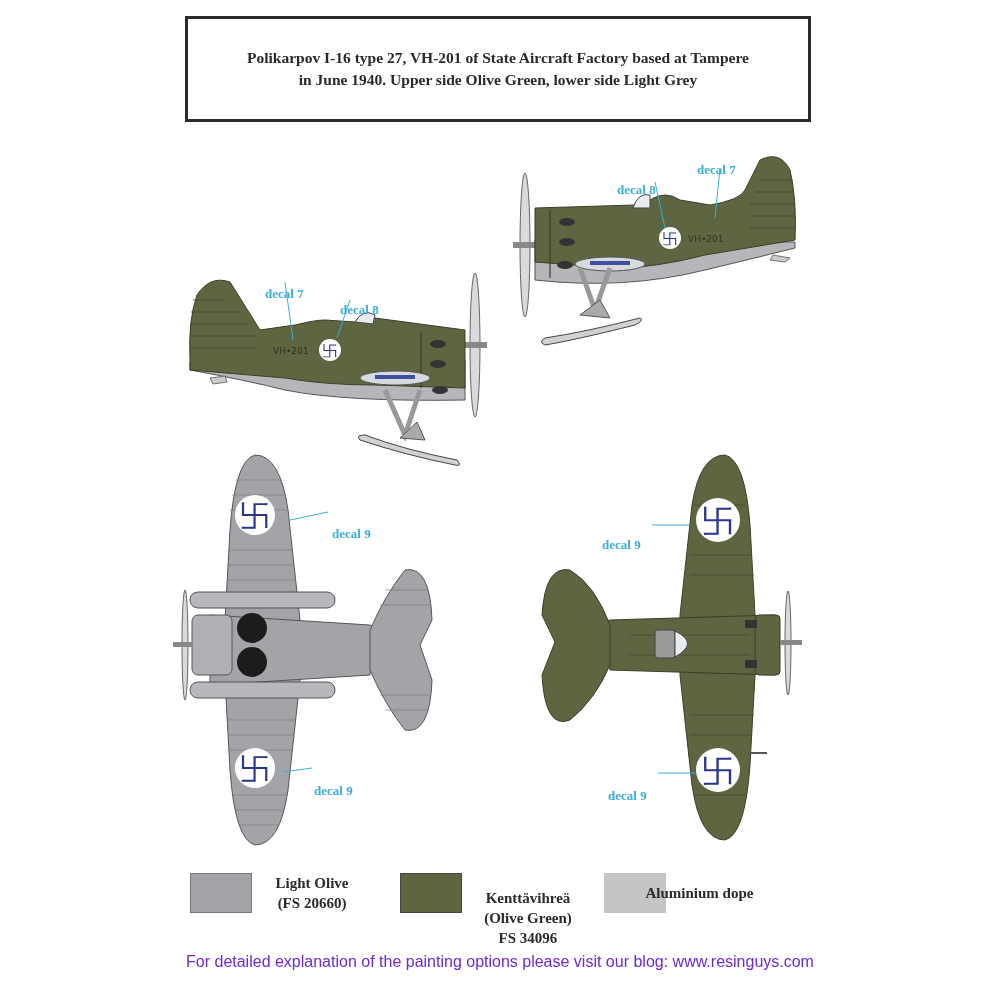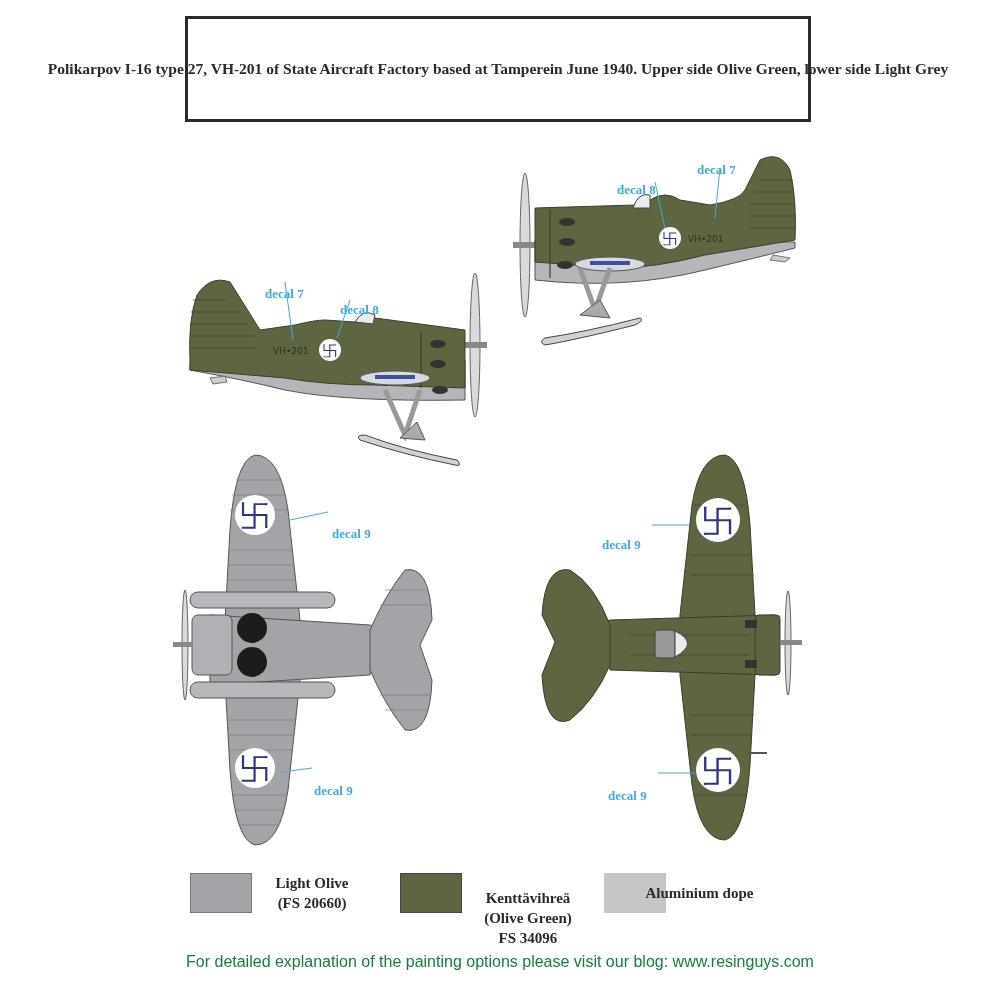--- a/index.html
+++ b/index.html
@@ -1,27 +1,27 @@
 <!DOCTYPE html>
 <html><head>
 <meta charset="utf-8">
 <style>
   html, body { margin: 0; padding: 0; background: #ffffff; }
   body { width: 1000px; height: 1000px; position: relative; overflow: hidden; font-family: "Liberation Serif", serif; }
   .title-box {
     position: absolute; left: 185px; top: 16px; width: 626px; height: 106px;
     border: 3px solid #2b2b2b; box-sizing: border-box; background: #fff;
-    display: flex; align-items: center; justify-content: center;
+    display: flex; flex-direction: column; align-items: center; justify-content: center;
   }
   .title-line { font-family: "Liberation Serif", serif; font-weight: bold; font-size: 15.5px; color: #2a2a2a; line-height: 22px; text-align: center; white-space: nowrap; }
   .view { position: absolute; }
   .decal-label { position: absolute; font-family: "Liberation Serif", serif; font-weight: bold; font-size: 13px; color: #3aaed8; white-space: nowrap; margin-top: 24px; }
   .legend-swatch { position: absolute; box-sizing: border-box; }
   .legend-text { position: absolute; font-family: "Liberation Serif", serif; font-weight: bold; font-size: 15px; color: #2a2a2a; text-align: center; line-height: 20px; }
-  .footer { position: absolute; left: 0; width: 1000px; top: 953px; text-align: center; font-family: "Liberation Sans", sans-serif; font-size: 16px; color: #15803d; }
+  .footer { position: absolute; left: 0; width: 1000px; top: 953px; text-align: center; font-family: "Liberation Sans", sans-serif; font-size: 16px; color: #6d28d9; }
   svg { display: block; }
 </style>
 </head>
 <body>
 
 <div class="title-box">
   <div class="title-line">Polikarpov I-16 type 27, VH-201 of State Aircraft Factory based at Tampere</div>
   <div class="title-line">in June 1940. Upper side Olive Green, lower side Light Grey</div>
 </div>
 

